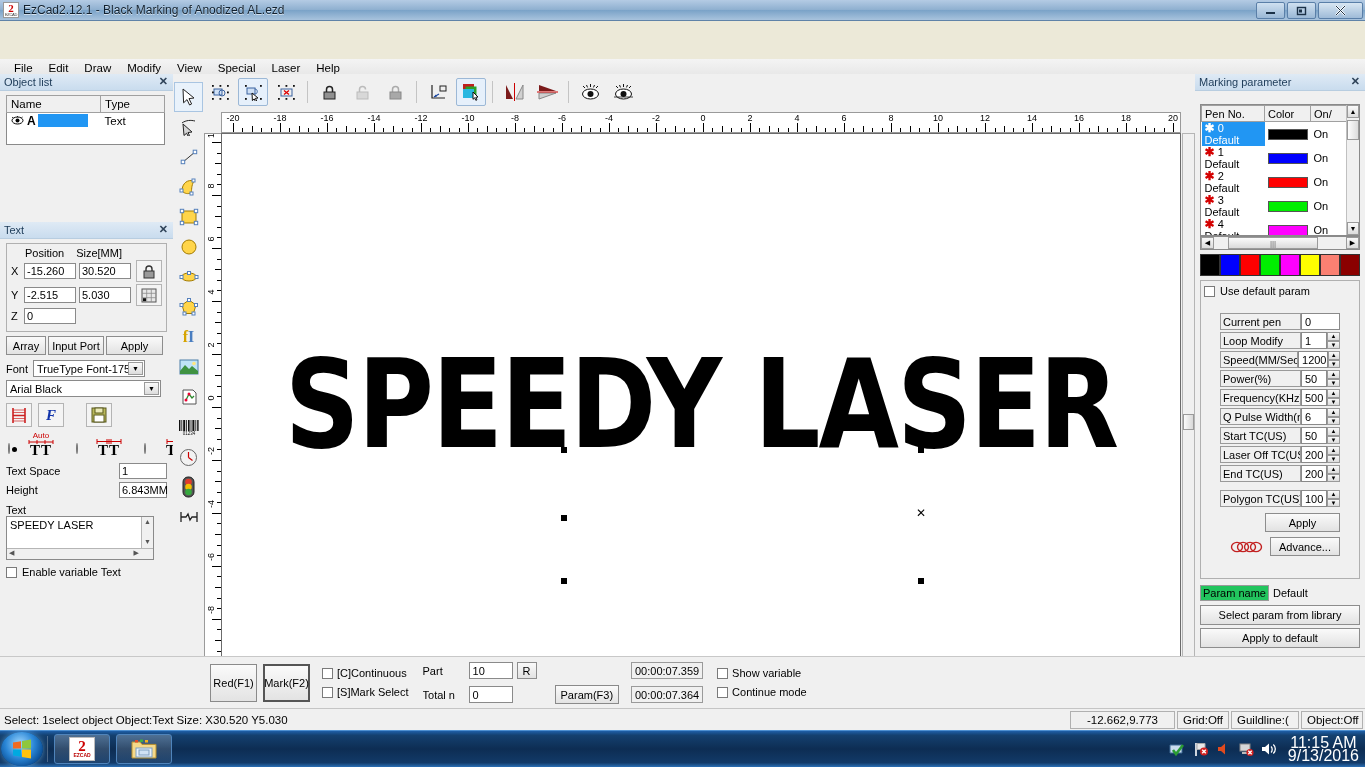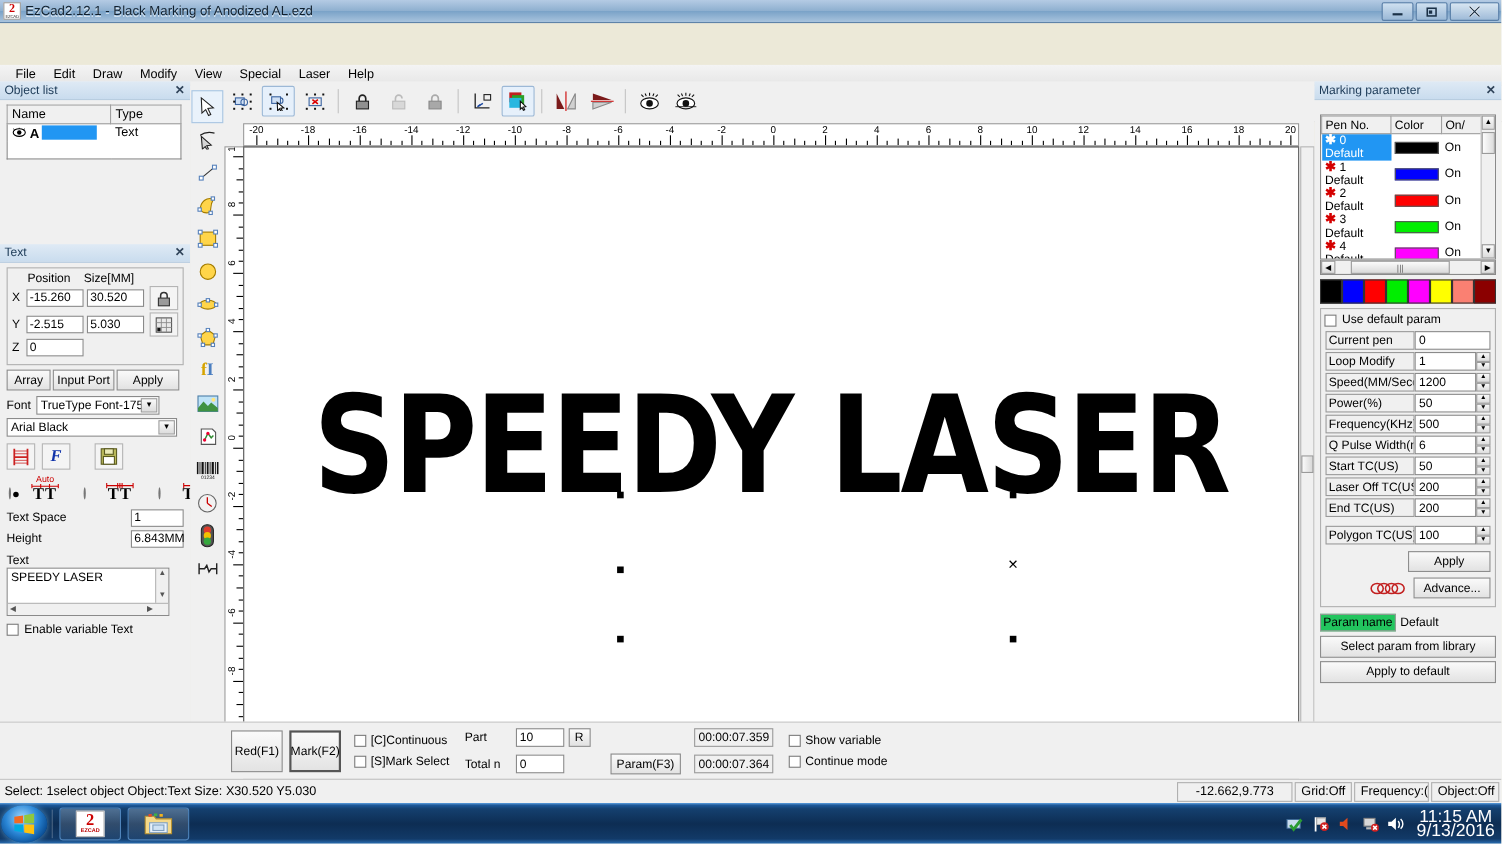--- a/index.html
+++ b/index.html
@@ -1216,21 +1216,21 @@
         <i style="background:#fa8072"></i>
         <i style="background:#8b0000"></i>
       </div>
 
       <div style="margin:0 5px;border:1px solid #b0b0b0;padding:4px 3px 6px 3px">
         <div class="row" style="gap:5px;margin-bottom:4px">
           <span class="chk"></span>
           <span class="lbl">Use default param</span>
         </div>
 
-        <div class="paramgrid" style="margin:1px">
+        <div class="paramgrid" style="margin:16px">
           <div class="prow">
             <span class="pname2">Current pen</span>
             <span class="pval">0</span>
           </div>
           <div class="prow">
             <span class="pname2">Loop Modify</span>
             <span class="pval">1</span>
             <span class="spin">
                 <i>▲</i>
                 <i>▼</i>
@@ -1378,21 +1378,21 @@
         <span class="chk"></span>
         <span>Continue mode</span>
       </span>
     </div>
   </div>
 
   <div class="statusbar">
     <span style="padding-left:4px;flex:1">Select: 1select object Object:Text Size: X30.520 Y5.030</span>
     <span class="sb-seg" style="width:105px;justify-content:center">-12.662,9.773</span>
     <span class="sb-seg" style="width:52px">Grid:Off</span>
-    <span class="sb-seg" style="width:68px;overflow:hidden;white-space:nowrap">Frequency:(</span>
+    <span class="sb-seg" style="width:68px;overflow:hidden;white-space:nowrap">Guildline:(</span>
     <span class="sb-seg" style="width:62px;overflow:hidden;white-space:nowrap">Object:Off</span>
   </div>
 
   <div class="taskbar">
     <div class="startorb">
       <svg width="20" height="20" viewBox="0 0 20 20">
           <g>
             <path d="M1 3.6l8-1.3v7.2H1z" fill="#f26a21"></path>
             <path d="M10 2.1l9-1.5v8.9h-9z" fill="#8fc73e"></path>
             <path d="M1 10.5h8v7.2l-8-1.3z" fill="#00a9e0"></path>

